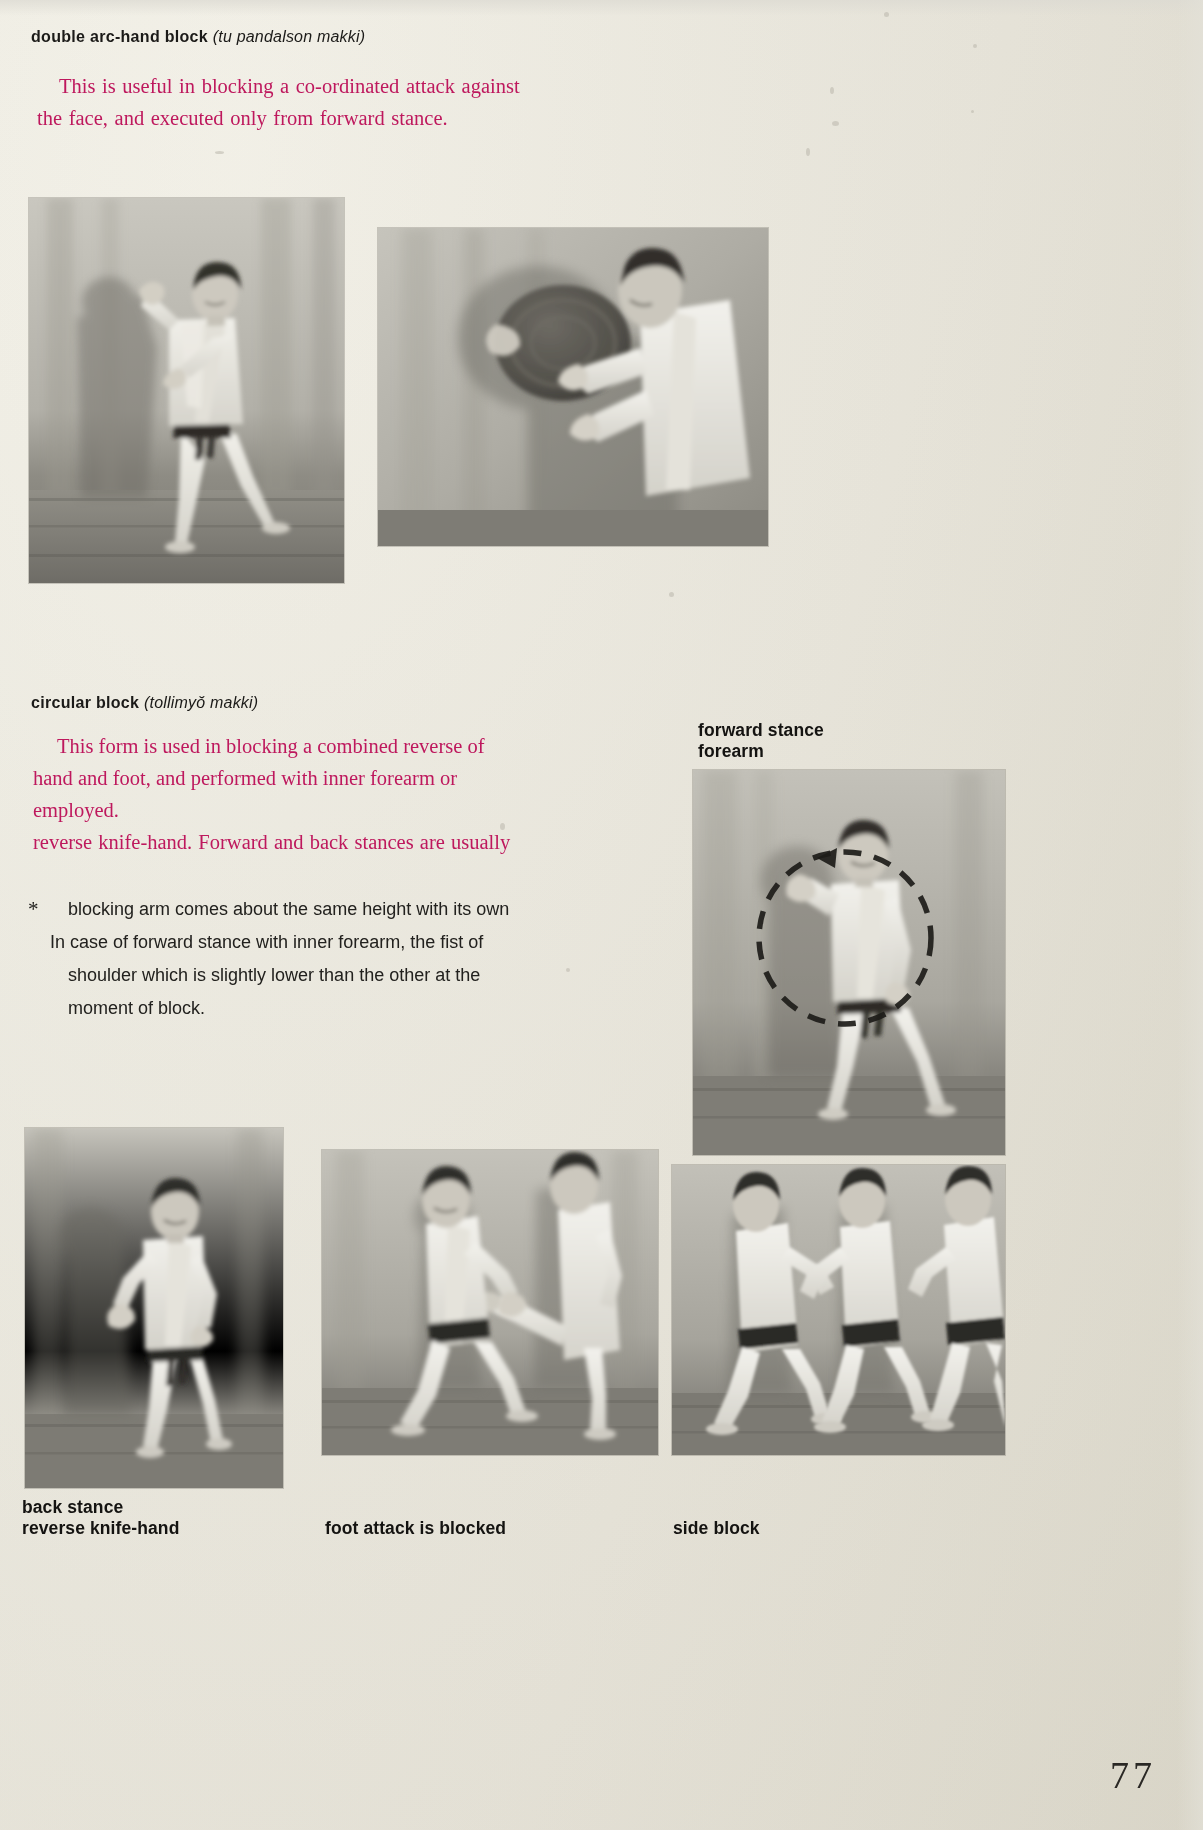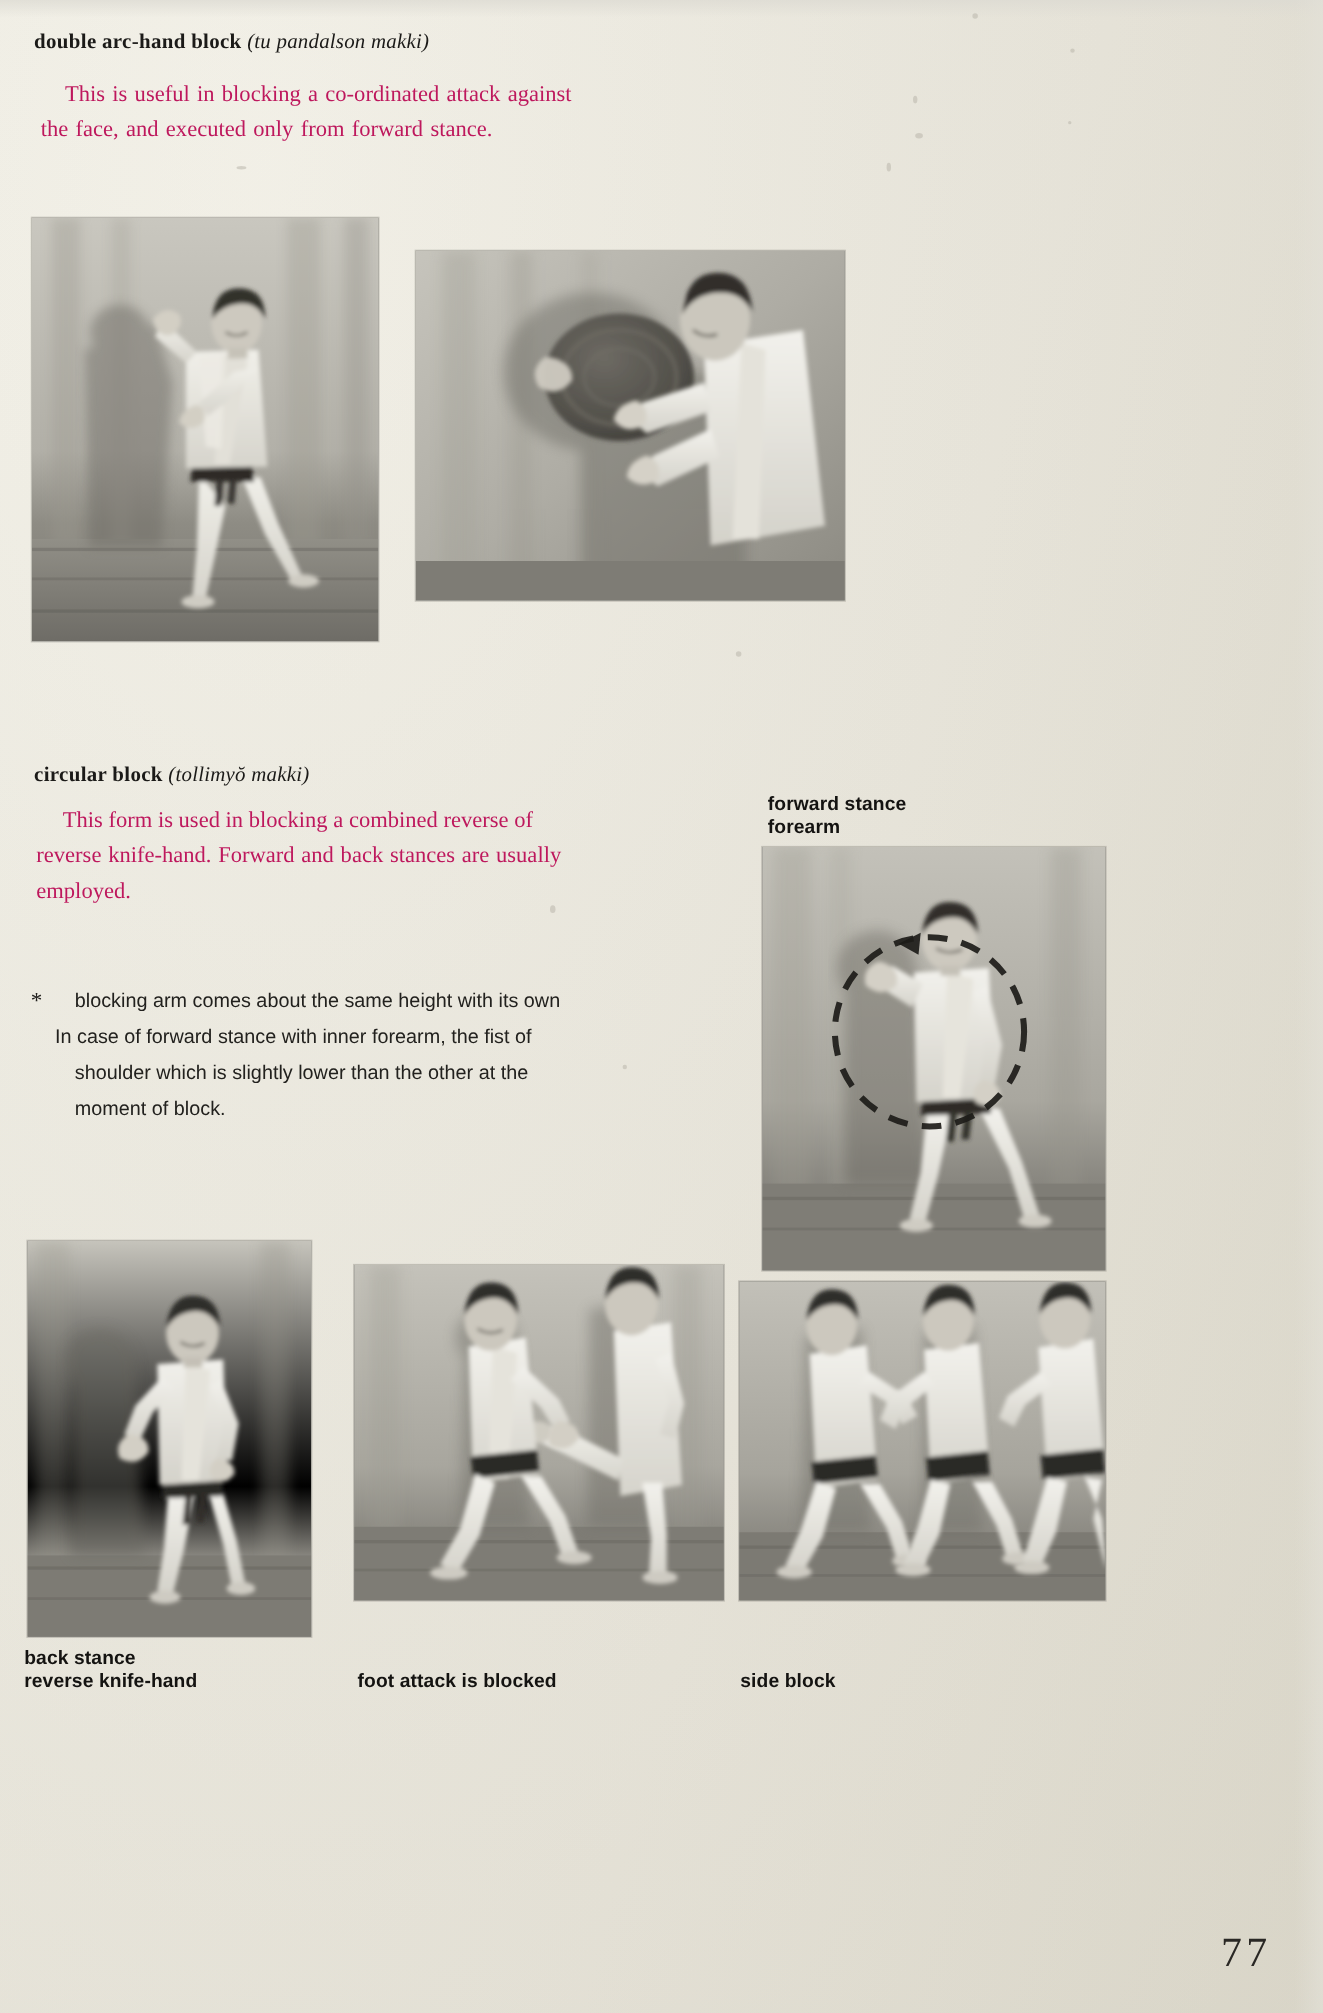--- a/index.html
+++ b/index.html
@@ -47,22 +47,22 @@
   }
 
   .page {
     position: absolute;
     inset: 0;
   }
 
   
   .sec-head {
     position: absolute;
-    font-family: Liberation Serif, serif;
-    font-size: 19px;
+    font-family: Liberation Sans, sans-serif;
+    font-size: 16px;
     letter-spacing: .3px;
     white-space: nowrap;
   }
   .sec-head .eng {
     font-weight: bold;
   }
   .sec-head .kor {
     font-style: italic;
     font-weight: normal;
     letter-spacing: .2px;
@@ -296,22 +296,23 @@
     </svg>
   </div>
 
   <div class="sec-head" style="left:31px;top:694px;">
     <span class="eng">circular block</span>
     <span class="kor">(tollimyŏ makki)</span>
   </div>
 
   <div class="body-par" style="left:33px;top:730px;width:580px;">
     <span class="ln" style="padding-left:24px;">This  form  is  used  in  blocking  a  combined  reverse of</span>
+    <span class="ln">hand  and  foot,  and  performed  with  inner  forearm  or</span>
+    <span class="ln">employed.</span>
     <span class="ln" style="word-spacing:1px;">reverse knife-hand. Forward  and back stances are  usually</span>
-    <span class="ln">employed.</span>
   </div>
 
   <div class="note" style="left:28px;top:893px;width:600px;">
     <span class="star">*</span>
     <span class="ln" style="padding-left:40px;">blocking  arm comes  about  the  same height with its  own</span>
     <span class="ln" style="padding-left:22px;">In  case  of  forward stance with inner forearm,  the  fist of</span>
     <span class="ln" style="padding-left:40px;">shoulder  which  is  slightly  lower  than  the  other  at  the</span>
     <span class="ln" style="padding-left:40px;">moment of block.</span>
   </div>
 

